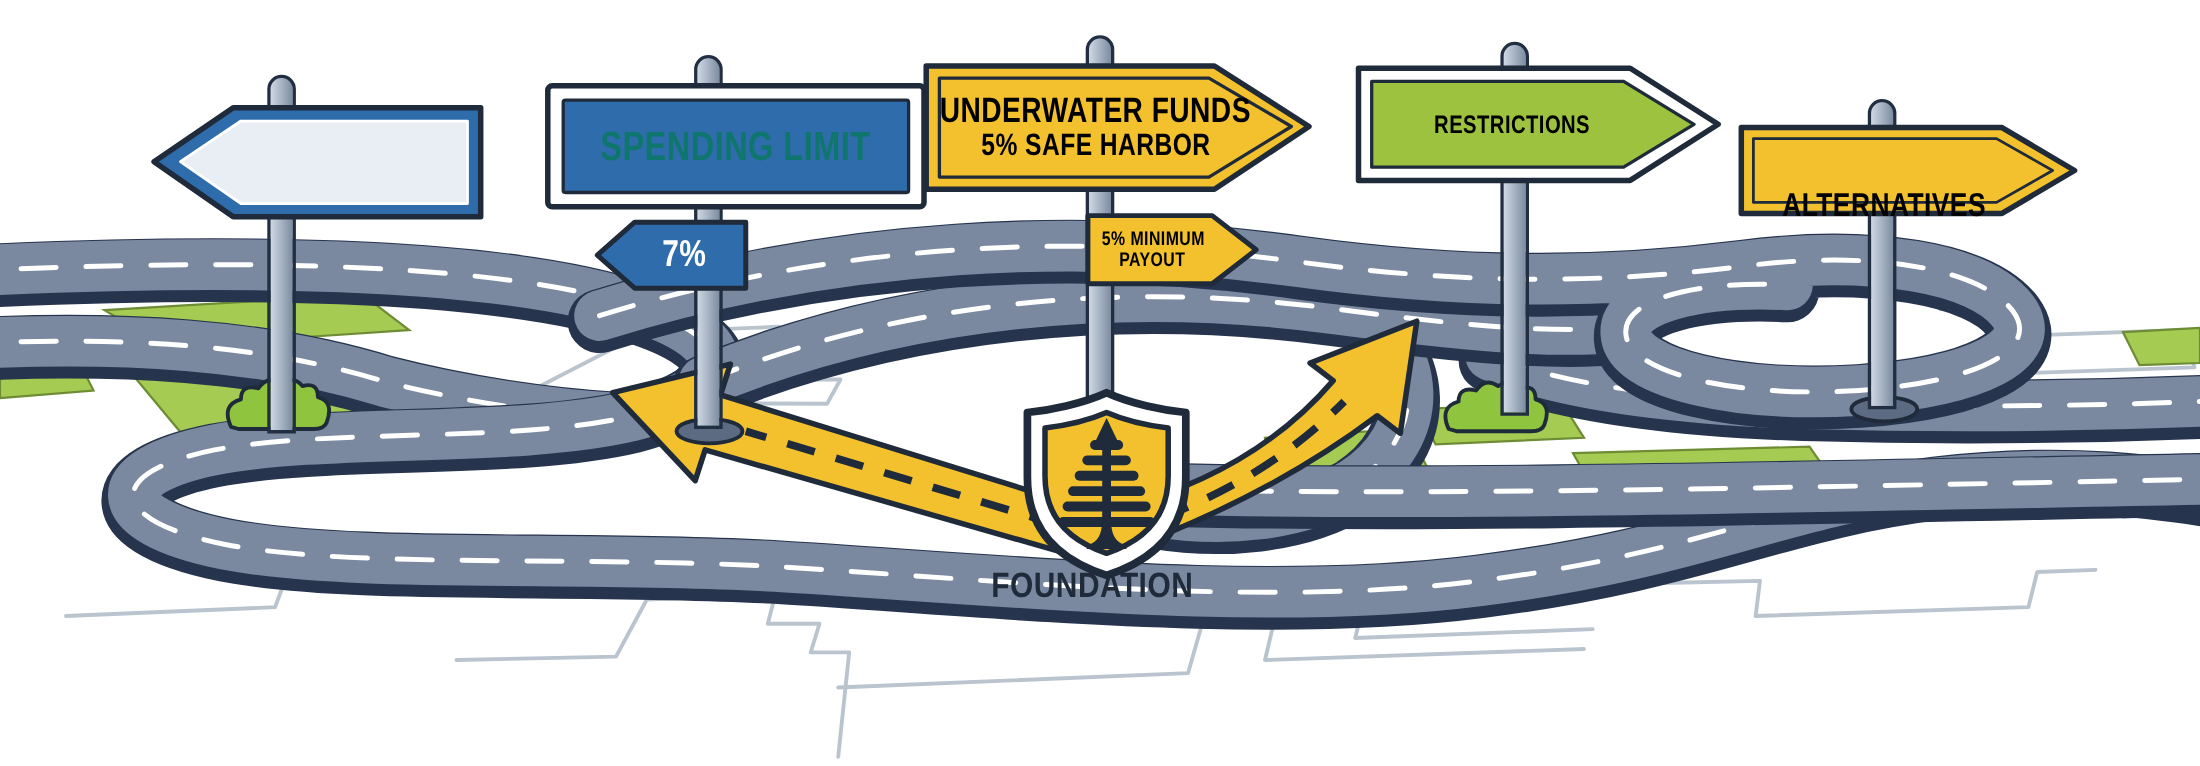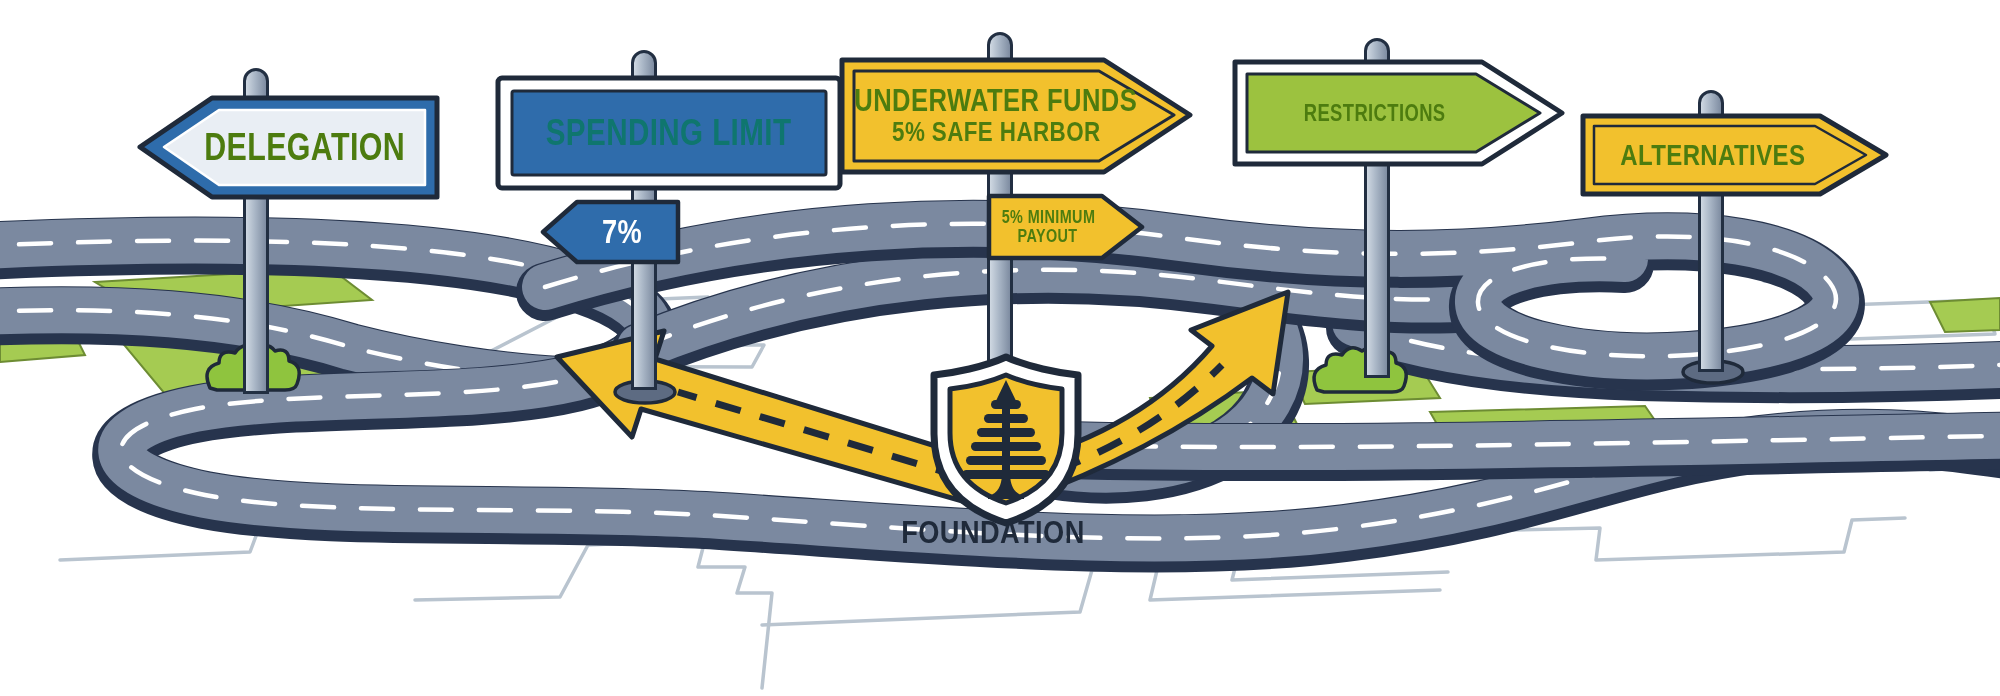--- a/index.html
+++ b/index.html
@@ -4,21 +4,21 @@
 <style>
   html,body{margin:0;padding:0;background:#ffffff;}
   #canvas{
     position:relative;width:2000px;height:696px;overflow:hidden;background:#ffffff;
     font-family:"Liberation Sans", sans-serif;
   }
   .abs{position:absolute;}
   svg{display:block;}
   .sign-text{
     position:absolute;display:flex;flex-direction:column;align-items:center;justify-content:center;
-    font-weight:bold;color:#4d7c0f;text-align:center;line-height:1.05;pointer-events:none;
+    font-weight:bold;color:#000000;text-align:center;line-height:1.05;pointer-events:none;
   }
   .cond{display:inline-block;transform:scaleX(0.8);white-space:nowrap;letter-spacing:.5px;}
   .post{
     position:absolute;width:26px;box-sizing:border-box;
     background:linear-gradient(90deg,#cfd8e2 0%,#a9b6c6 45%,#7e8ca1 100%);
     border:3px solid #222f42;border-radius:13px 13px 0 0;
   }
   .road-base{fill:none;stroke:#27344d;stroke-width:58;stroke-linecap:round;stroke-linejoin:round;}
   .road-surf{fill:none;stroke:#7b89a0;stroke-width:46;stroke-linecap:round;stroke-linejoin:round;}
   .road-dash{fill:none;stroke:#ffffff;stroke-width:4.5;stroke-linecap:round;stroke-dasharray:32 27;}
@@ -128,23 +128,20 @@
   <div class="post" style="left:631px;top:50px;height:340px;"></div>
   <div class="post" style="left:987px;top:32px;height:346px;"></div>
   <div class="post" style="left:1364px;top:38px;height:340px;"></div>
   <div class="post" style="left:1698px;top:90px;height:282px;"></div>
 
   <div class="abs" style="left:130px;top:90px;">
     <svg width="315" height="115" viewBox="0 0 315 115">
       <polygon points="10,57 82,8 307,8 307,107 82,107" fill="#2e6cab" stroke="#1f2a3a" stroke-width="5" stroke-linejoin="round"></polygon>
       <polygon points="34,57 89,20 295,20 295,95 89,95" fill="#e9eef4" stroke="#ffffff" stroke-width="2.5" stroke-linejoin="round"></polygon>
     </svg>
-    <div class="sign-text" style="left:34px;top:0;width:281px;height:115px;font-size:38px;">
-      <span class="cond">DELEGATION</span>
-    </div>
   </div>
 
   <div class="abs" style="left:494px;top:74px;">
     <svg width="350" height="118" viewBox="0 0 350 118">
       <rect x="4" y="4" width="342" height="110" rx="4" fill="#ffffff" stroke="#1f2a3a" stroke-width="5"></rect>
       <rect x="18" y="17" width="314" height="84" rx="2" fill="#2f6cab" stroke="#1f2a3a" stroke-width="3"></rect>
     </svg>
     <div class="sign-text" style="left:0;top:0;width:350px;height:118px;font-size:37px;color:#0f766e;">
       <span class="cond">SPENDING LIMIT</span>
     </div>
@@ -188,21 +185,21 @@
     <div class="sign-text" style="left:0;top:0;width:290px;height:122px;font-size:23px;">
       <span class="cond">RESTRICTIONS</span>
     </div>
   </div>
 
   <div class="abs" style="left:1578px;top:108px;">
     <svg width="315" height="94" viewBox="0 0 315 94">
       <polygon points="5,8 242,8 308,47 242,86 5,86" fill="#f2c12d" stroke="#1f2a3a" stroke-width="5" stroke-linejoin="round"></polygon>
       <polygon points="16,18 237,18 288,47 237,76 16,76" fill="none" stroke="#1f2a3a" stroke-width="2.5" stroke-linejoin="round"></polygon>
     </svg>
-    <div class="sign-text" style="left:0;top:0;width:270px;height:94px;font-size:30px;">
+    <div class="sign-text" style="left:0;top:0;width:270px;height:94px;font-size:30px;justify-content:flex-end;">
       <span class="cond">ALTERNATIVES</span>
     </div>
   </div>
 
   <div class="abs" style="left:928px;top:352px;">
     <svg width="156" height="178" viewBox="0 0 156 178">
       <path d="M 78,5 C 100,15 130,21 150,23 L 150,82 C 150,130 122,157 78,171 C 34,157 6,130 6,82 L 6,23 C 26,21 56,15 78,5 Z" fill="#ffffff" stroke="#1f2a3a" stroke-width="7" stroke-linejoin="round"></path>
       <path d="M 78,23 C 94,30 116,35 134,37 L 134,81 C 134,117 114,139 78,151 C 42,139 22,117 22,81 L 22,37 C 40,35 62,30 78,23 Z" fill="#f2c12d" stroke="#1f2a3a" stroke-width="5" stroke-linejoin="round"></path>
       <g fill="#1f2a3a">
         <polygon points="78,28 90,53 66,53"></polygon>

